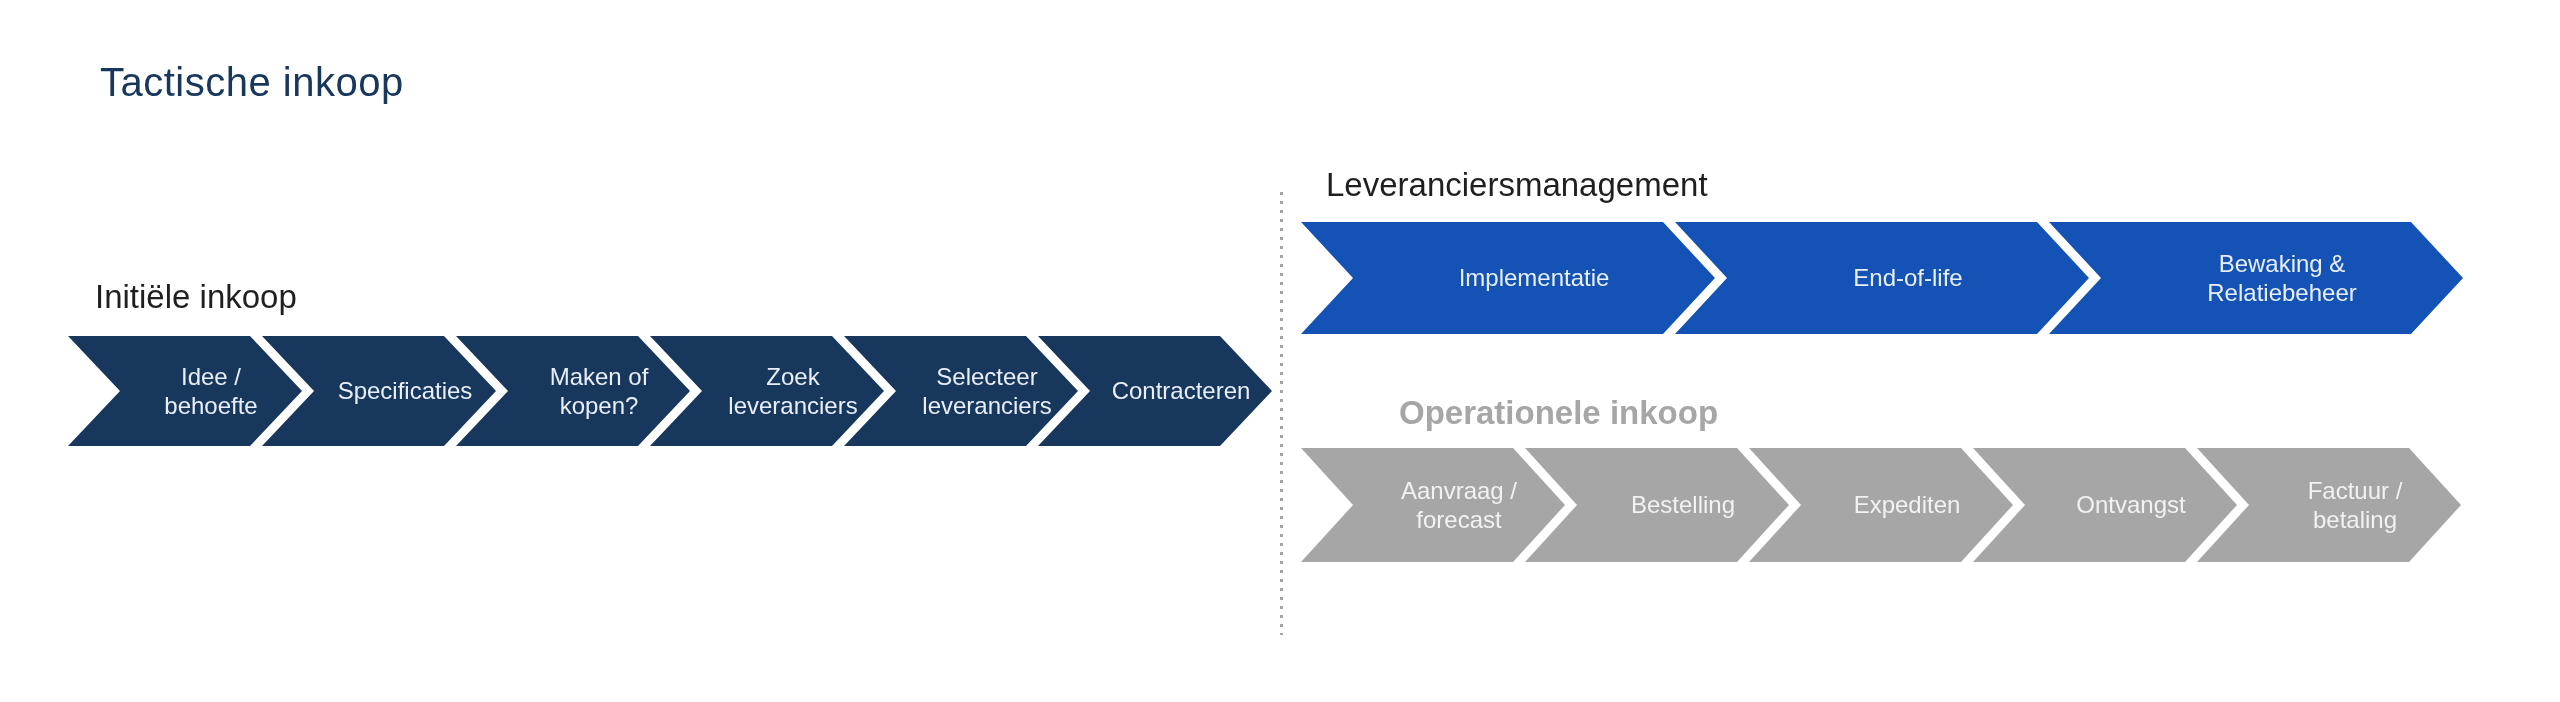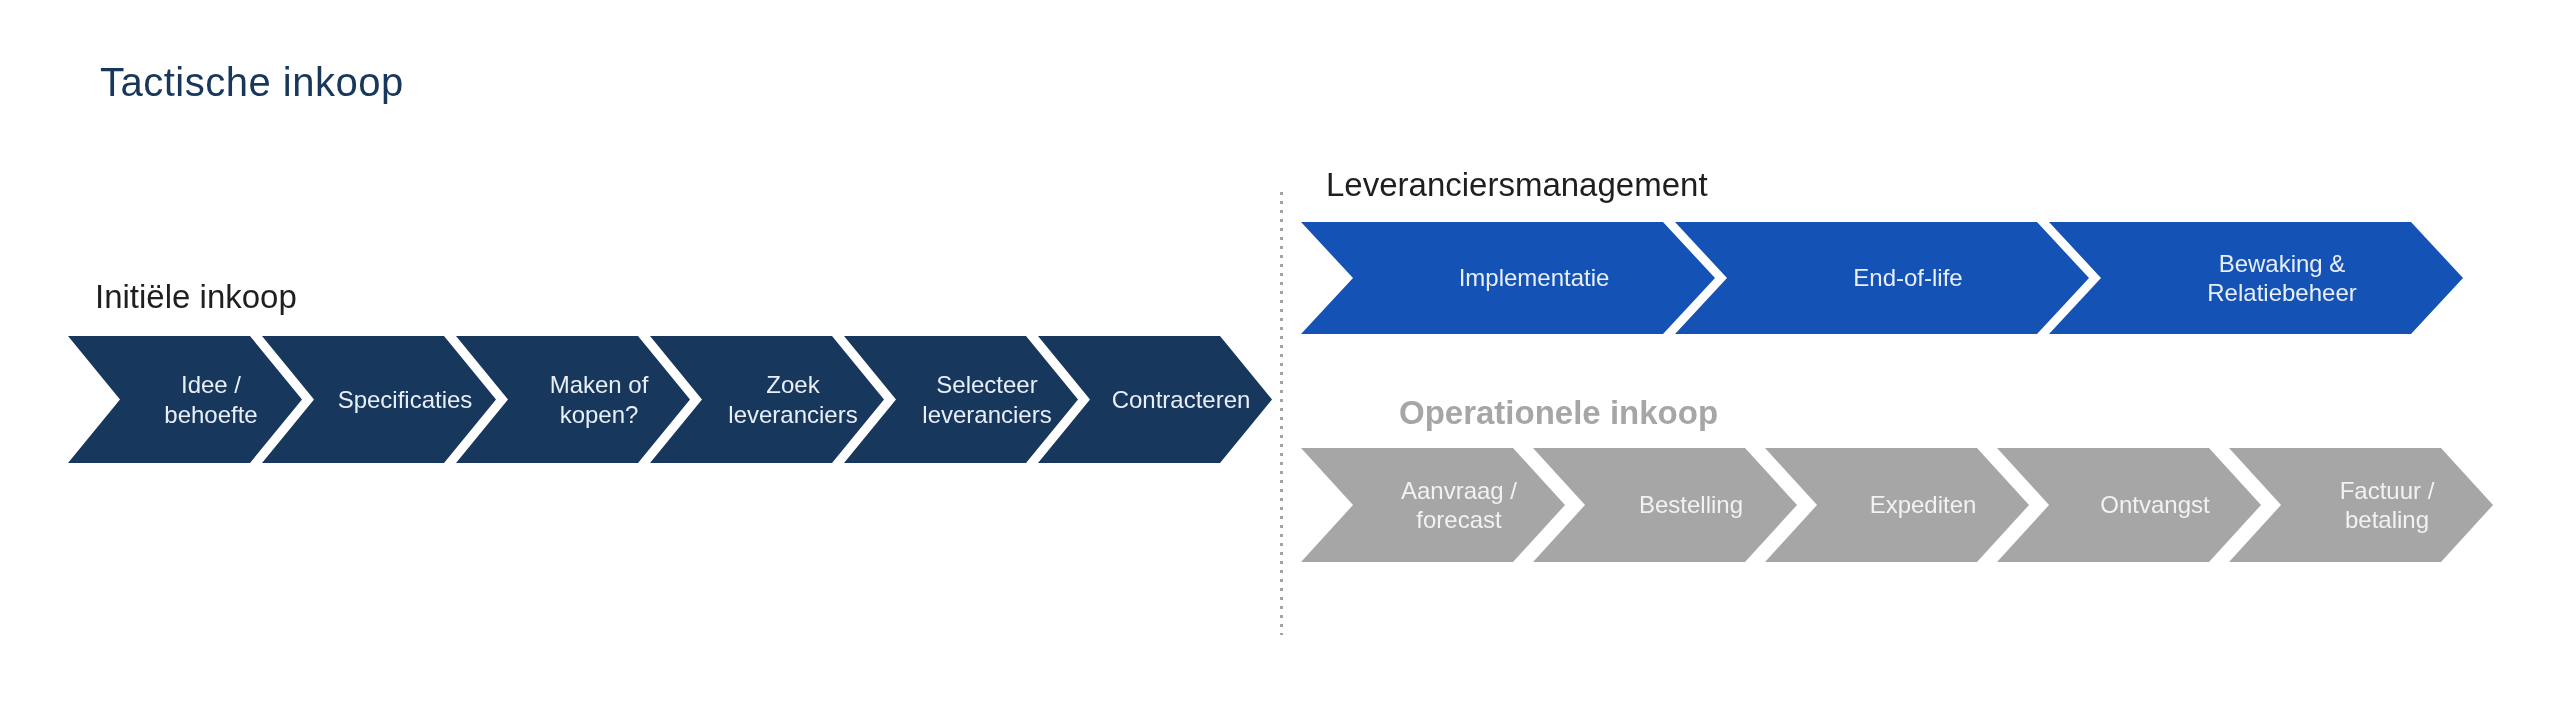--- a/index.html
+++ b/index.html
@@ -31,23 +31,23 @@
   }
   #heading-initiele   { left: 95px;   top: 278px; }
   #heading-leveranciers { left: 1326px; top: 166px; text-align: center; }
   #heading-operationele { left: 1399px; top: 394px; color: var(--gray, #a6a6a6); font-weight: bold; }
 
   .chevron-row {
     position: absolute;
     display: flex;
     align-items: stretch;
   }
-  #row-initiele      { left: 68px;   top: 336px; height: 127px; }
+  #row-initiele      { left: 68px;   top: 336px; height: 110px; }
   #row-leveranciers  { left: 1301px; top: 222px; height: 112px; }
-  #row-operationele  { left: 1301px; top: 448px; height: 114px; gap: 8px; }
+  #row-operationele  { left: 1301px; top: 448px; height: 114px; }
 
   .chev {
     position: relative;
     flex: none;
     display: flex;
     align-items: center;
     justify-content: center;
     clip-path: polygon(0 0, calc(100% - 52px) 0, 100% 50%, calc(100% - 52px) 100%, 0 100%, 52px 50%);
   }
   .chev + .chev { margin-left: -40px; }

